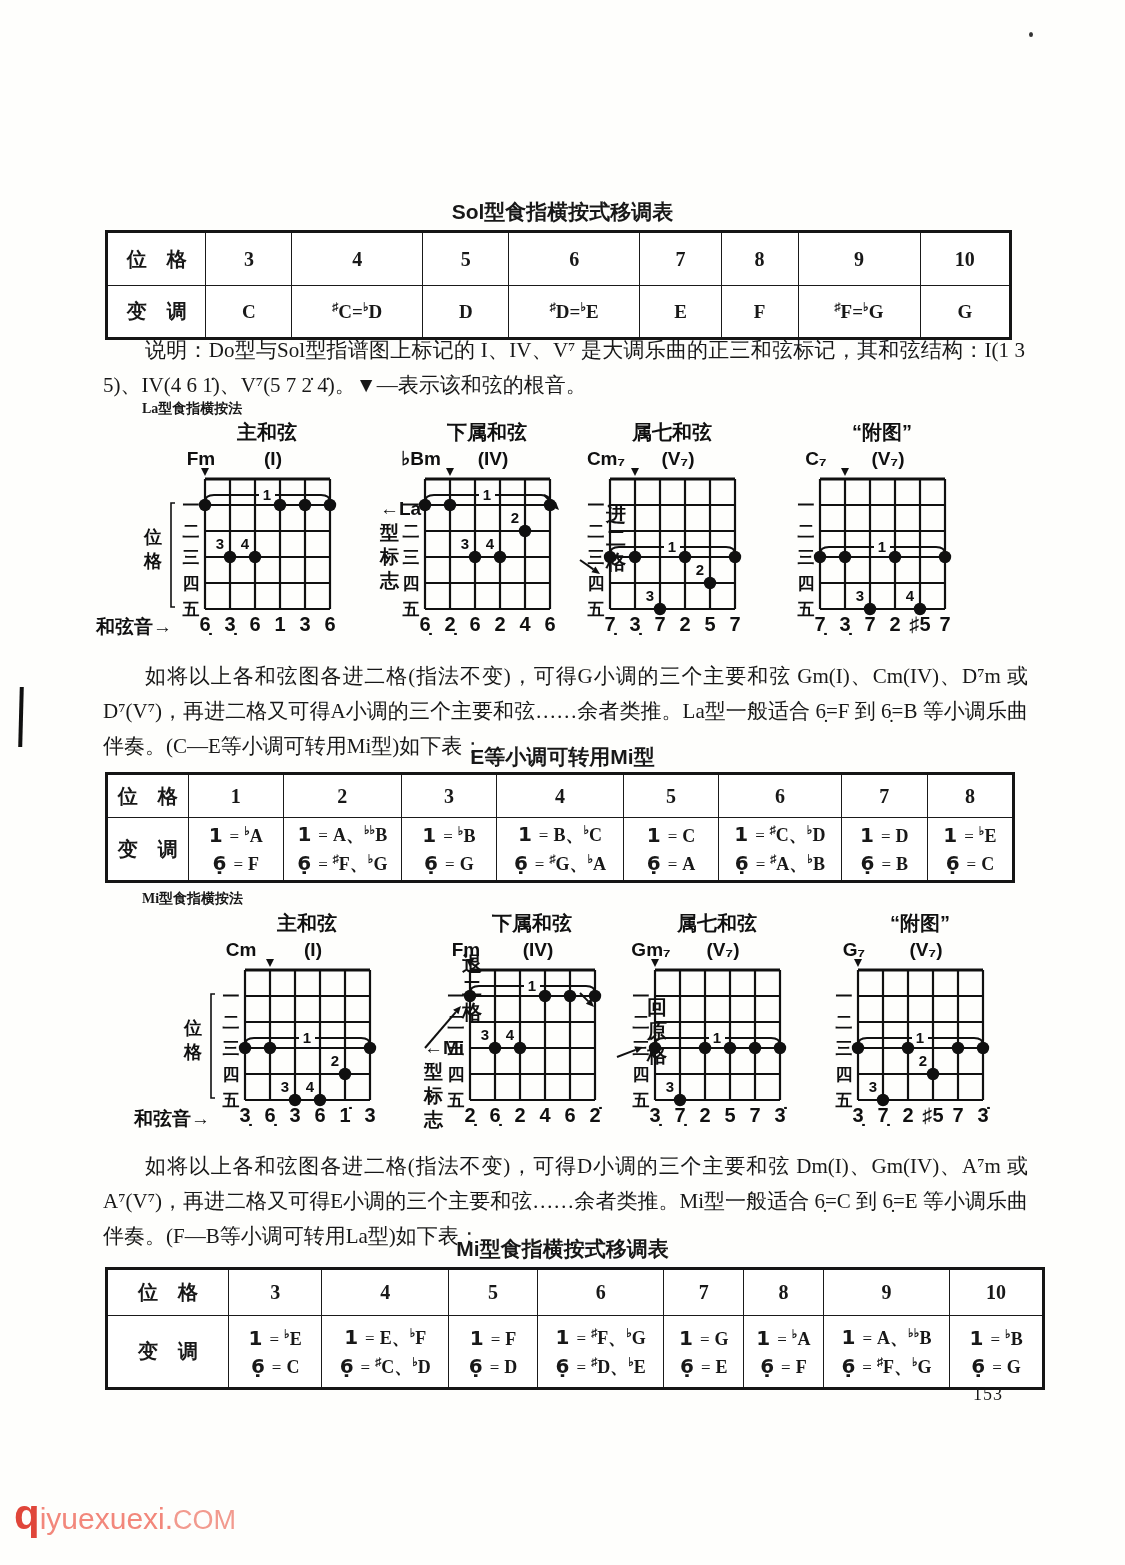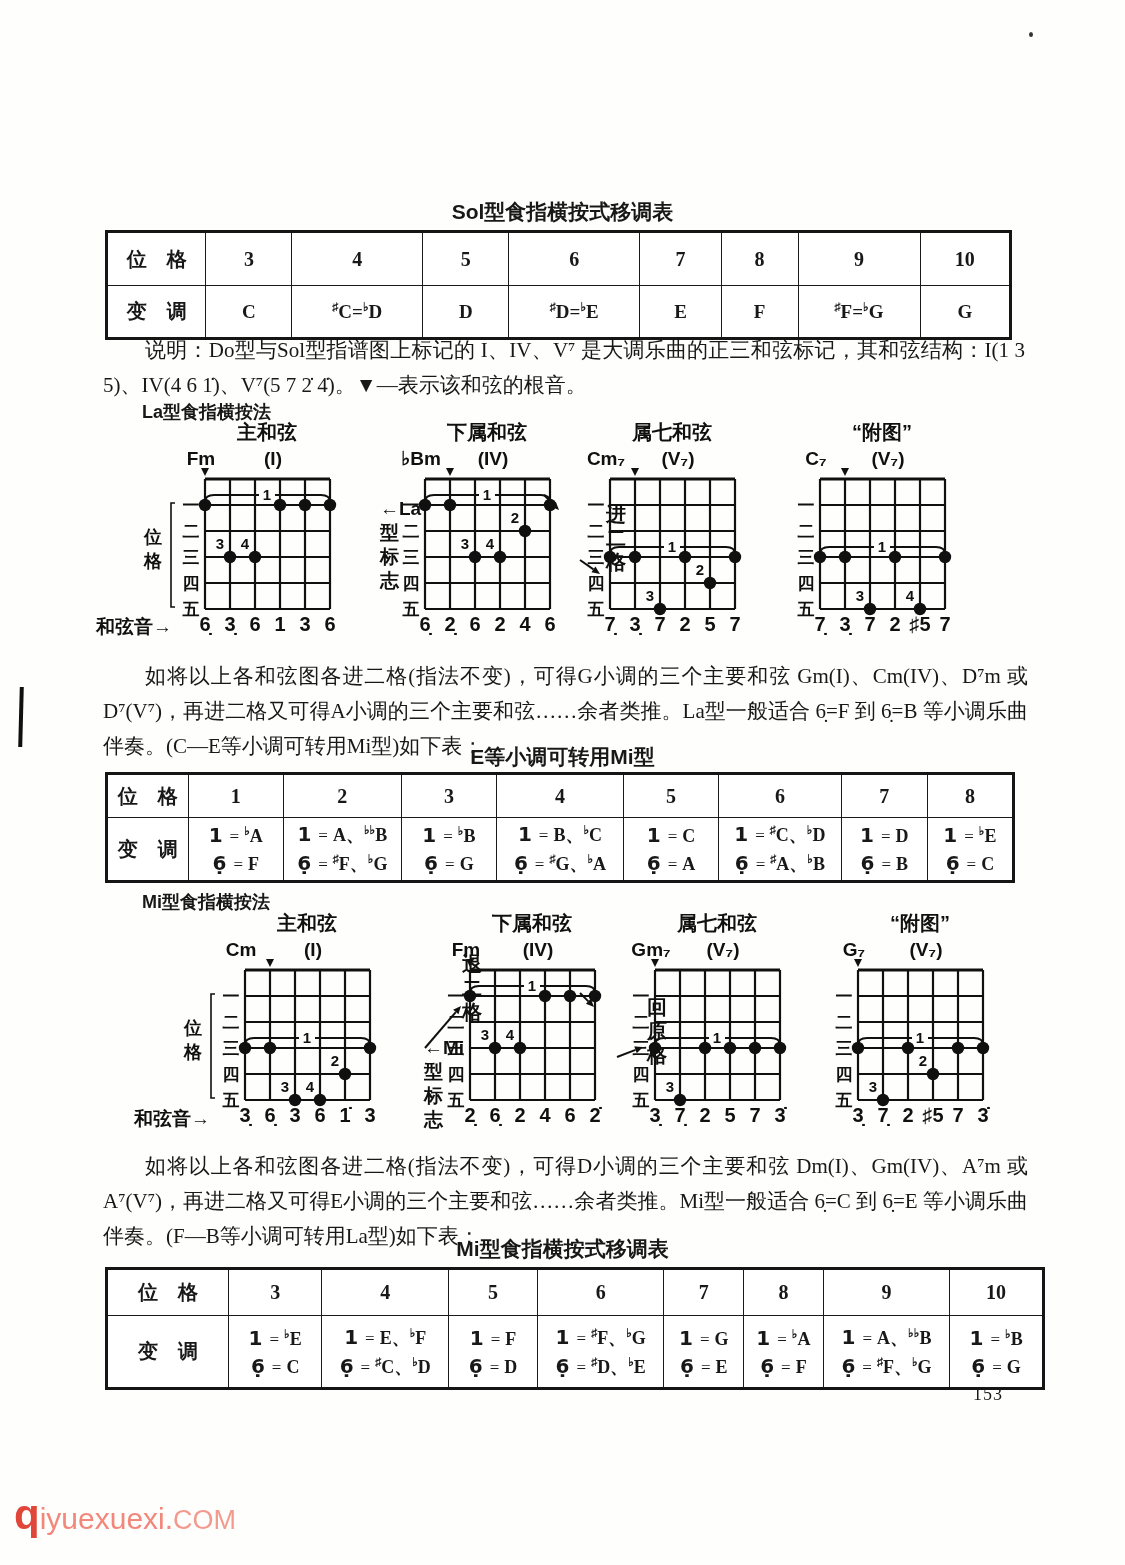--- a/index.html
+++ b/index.html
@@ -2,21 +2,21 @@
 <html><head>
 <meta charset="utf-8">
 <style>
   html,body{margin:0;padding:0;background:#888;}
   .page{position:relative;width:1125px;height:1565px;background:#fefefc;overflow:hidden;
         font-family:"Liberation Serif",serif;color:#181818;}
   .par{position:absolute;font-size:21px;line-height:35px;text-align:justify;}
   .indent{text-indent:2em;}
   .ttl{position:absolute;left:0;width:1125px;text-align:center;
        font-family:"Liberation Sans",sans-serif;font-weight:700;font-size:21px;}
-  .hd{position:absolute;font-family:Liberation Sans, sans-serif;font-weight:700;font-size:18px;}
+  .hd{position:absolute;font-family:Liberation Serif, serif;font-weight:700;font-size:14px;}
   .tblwrap{position:absolute;}
   table.tbl{border-collapse:collapse;table-layout:fixed;width:100%;background:#fff;}
   table.tbl{border:3px solid #151515;}
   table.tbl td{border:1.7px solid #1a1a1a;text-align:center;vertical-align:middle;padding:0;}
   td.lab{font-size:20px;font-weight:600;}
   td.fret{font-family:"Liberation Serif",serif;font-weight:700;font-size:20px;}
   td.key{font-weight:600;font-size:19px;}
   td.key sup,.jz sup{font-size:12px;vertical-align:super;}
   td.jzc{text-align:left;padding-left:10px;}
   .jz{margin:4px 0;white-space:nowrap;}

